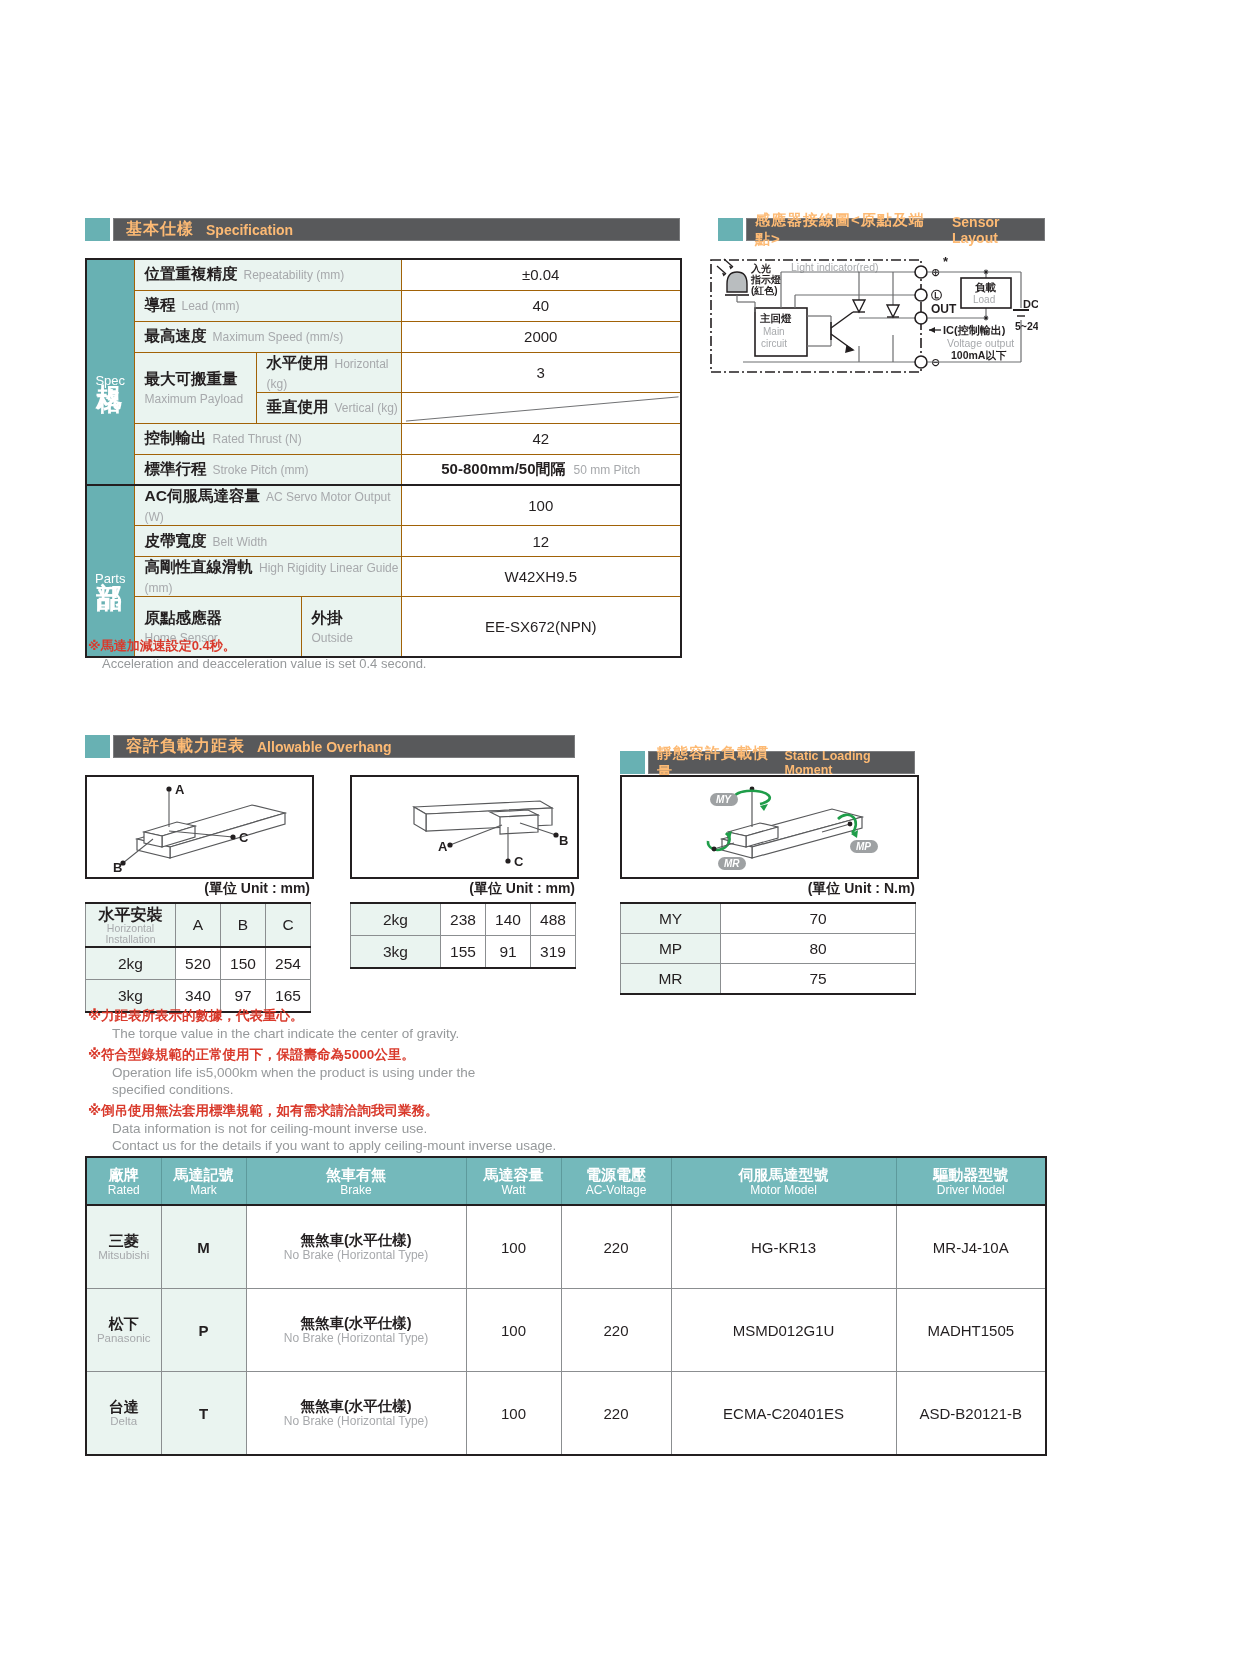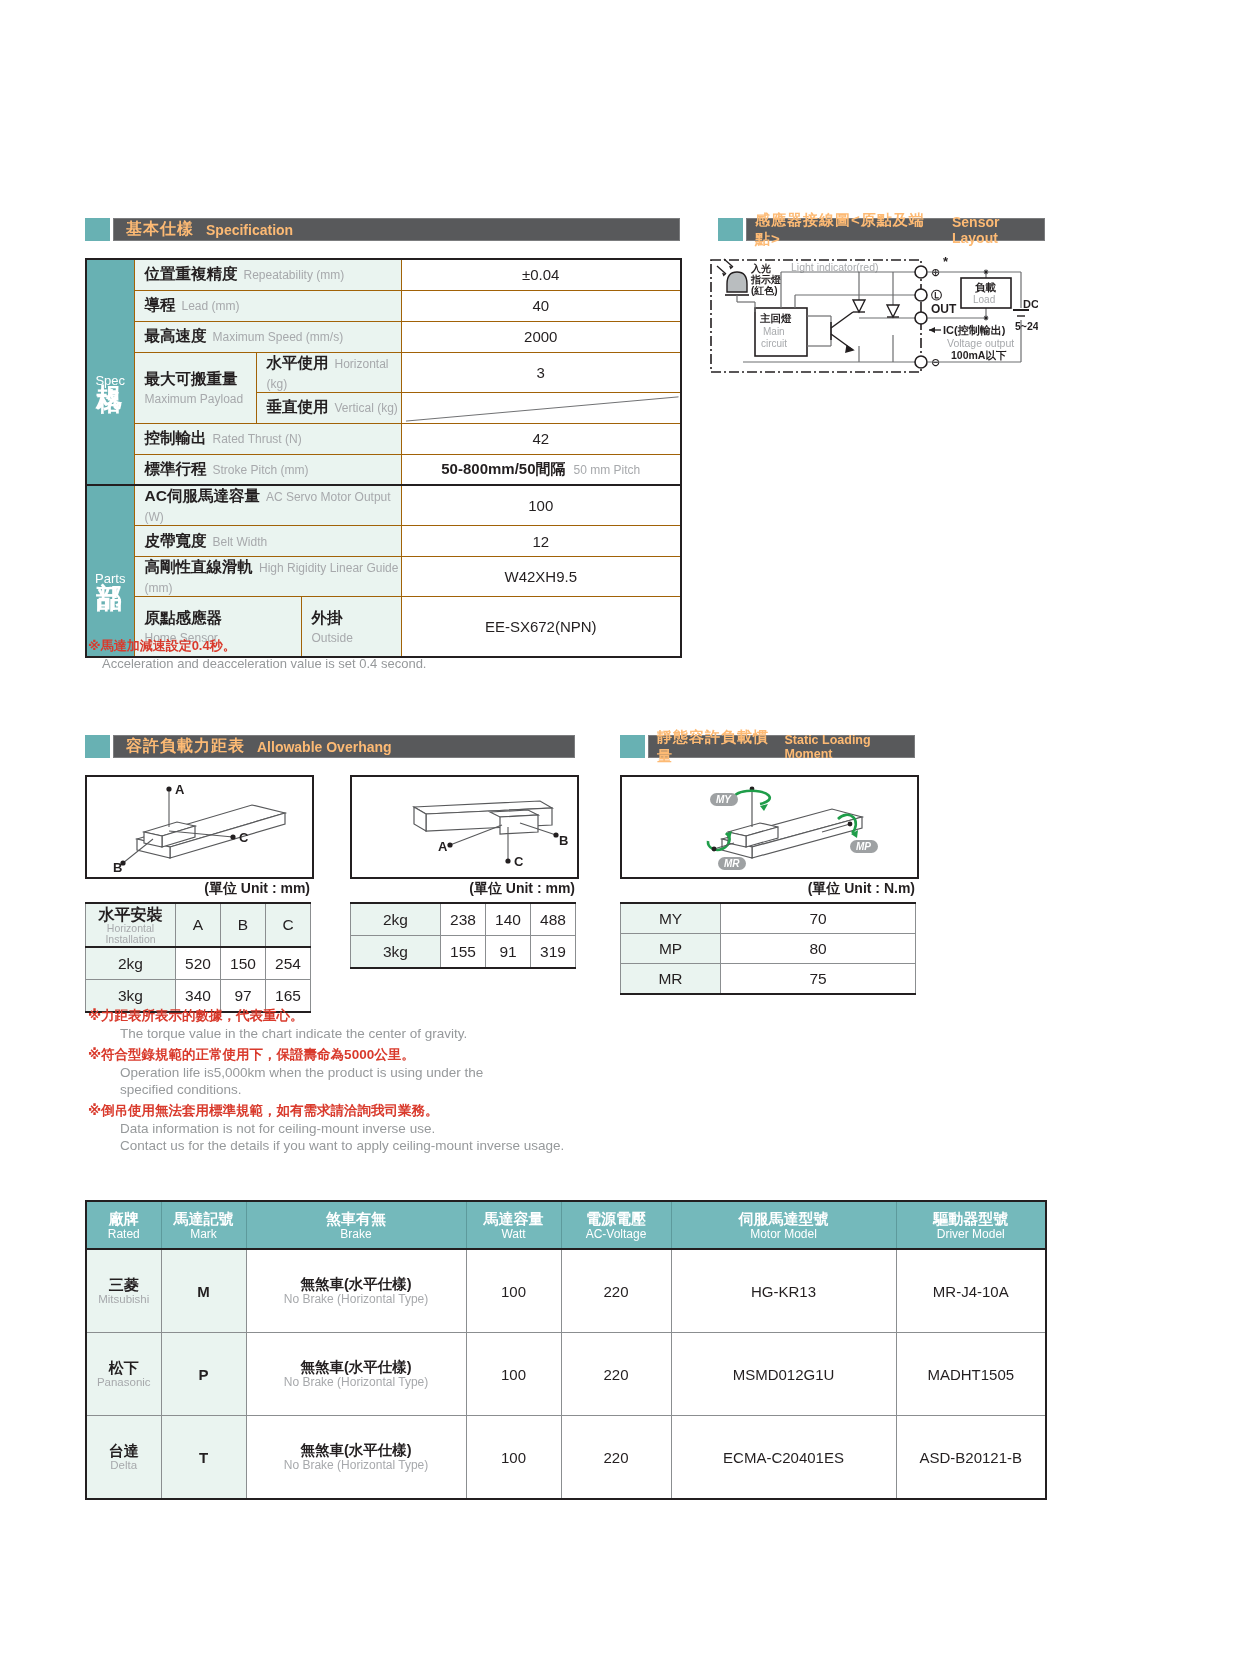--- a/index.html
+++ b/index.html
@@ -30,40 +30,40 @@
   .stack .lzh{display:block;}
   .stack .len{display:block;margin-left:0;margin-top:2px;}
   .group-sep td{border-top:2.5px solid #231f20;}
   .slash{position:relative;}
   .slash svg{position:absolute;left:0;top:0;width:100%;height:100%;}
   .vnote{font-size:12px;color:#a7a9ac;margin-left:8px;font-weight:normal;}
   .vmain{font-weight:600;}
 
   
   .note-zh{color:#d93a2c;font-weight:bold;font-size:13.5px;line-height:19px;}
-  .note-en{color:#96999b;font-size:13.5px;line-height:17px;margin-left:32px;}
+  .note-en{color:#96999b;font-size:13.5px;line-height:17px;margin-left:24px;}
 
   
   .ov-table{position:absolute;width:225px;border-top:2px solid #231f20;border-bottom:2.5px solid #231f20;}
   .ov-table td{border:1px solid #8b8e90;text-align:center;vertical-align:middle;}
   .ov-table tr.hd td{border-bottom:2.5px solid #231f20;background:#eaf4f0;height:40px;}
   .ov-table td.load{background:#eaf4f0;}
   .ov-table .ozh{font-weight:bold;font-size:16px;display:block;line-height:17px;}
   .ov-table .oen{font-size:10.5px;color:#a7a9ac;display:block;line-height:11px;}
   .ov-table td{font-size:15.5px;height:29px;}
   .mo-table{position:absolute;left:620px;top:902px;width:295px;border-top:2px solid #231f20;border-bottom:2.5px solid #231f20;}
   .mo-table td{border:1px solid #8b8e90;text-align:center;font-size:15.5px;height:27px;}
   .mo-table td.ml{background:#eaf4f0;}
 
   .unit-cap{position:absolute;text-align:right;font-size:14px;font-weight:600;}
 
   .diag-box{position:absolute;border:2px solid #231f20;background:#fff;}
 
   
-  .motor-table{position:absolute;left:85px;top:1200px;width:960px;border:2px solid #231f20;}
+  .motor-table{position:absolute;left:85px;top:1156px;width:960px;border:2px solid #231f20;}
   .motor-table th{background:#74b9bb;color:#fff;font-weight:normal;height:44px;
                   border-left:1px solid #5d9a9c;border-bottom:2px solid #231f20;}
   .motor-table th .czh{display:block;font-weight:bold;font-size:15px;line-height:17px;}
   .motor-table th .cen{display:block;font-size:12px;line-height:14px;}
   .motor-table td{border:1px solid #8b8e90;text-align:center;vertical-align:middle;height:80px;font-size:15px;}
   .motor-table td.mintc{background:#eaf4f0;}
   .bzh{display:block;font-weight:bold;font-size:15px;line-height:17px;}
   .ben{display:block;font-size:11.5px;color:#a7a9ac;line-height:13px;}
   .mark{font-weight:bold;font-size:16px;}
 
@@ -274,21 +274,21 @@
     </g>
   </svg>
 
   <div class="sec-hdr" style="left:85px;top:735px;width:490px;">
     <span class="sq"></span>
     <div class="bar">
       <span class="hzh">容許負載力距表</span>
       <span class="hen">Allowable Overhang</span>
     </div>
   </div>
-  <div class="sec-hdr" style="left:620px;top:735px;width:295px;">
+  <div class="sec-hdr" style="left:620px;top:751px;width:295px;">
     <span class="sq"></span>
     <div class="bar" style="gap:7px;padding-left:8px;">
       <span class="hzh" style="font-size:15px;">靜態容許負載慣量</span>
       <span class="hen" style="font-size:12.5px;">Static Loading Moment</span>
     </div>
   </div>
 
   <div class="diag-box" style="left:85px;top:775px;width:225px;height:100px;">
     <svg width="221" height="96" viewBox="0 0 221 96">
       <g fill="#fff" stroke="#58595b" stroke-width="1.2">

